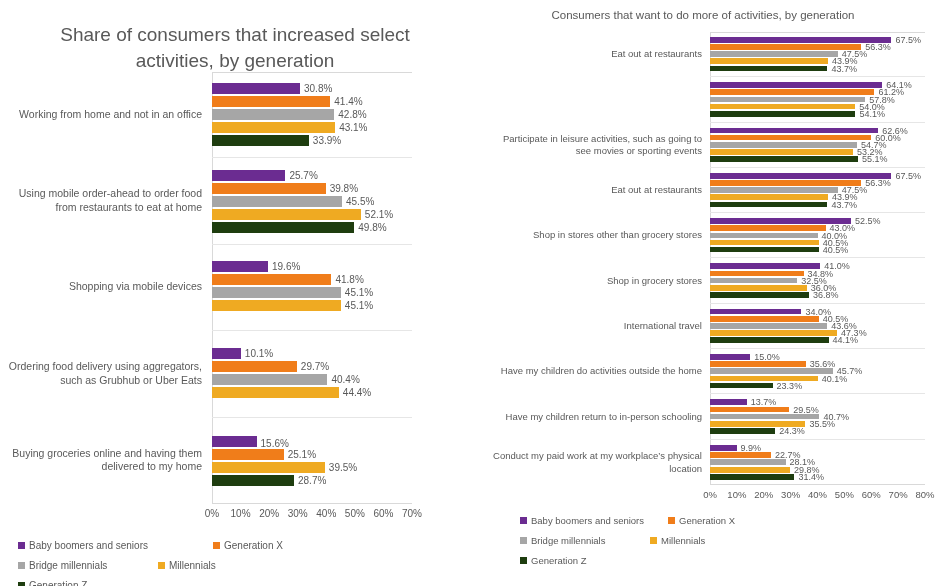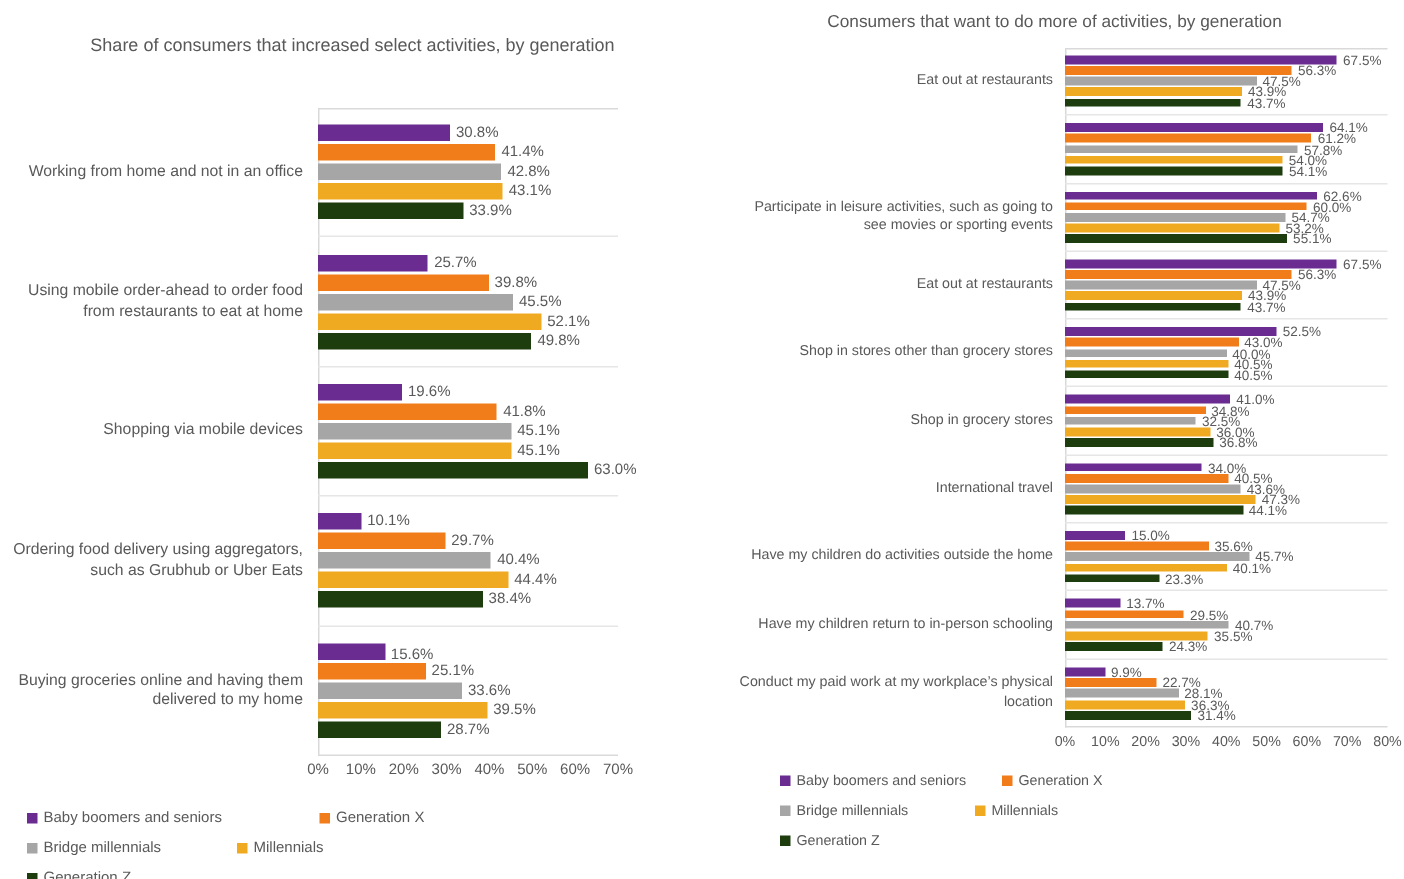--- a/index.html
+++ b/index.html
@@ -24,21 +24,21 @@
   #left-panel  { left: 0px;   width: 470px; }
   #right-panel { left: 470px; width: 466px; }
 
   .chart-title {
     text-align: center;
     color: #595959;
     font-weight: normal;
     line-height: 1.35;
   }
   #left-panel .chart-title {
-    font-size: 12px;
+    font-size: 19px;
     margin: 22px 60px 0 60px;
   }
   #right-panel .chart-title {
     font-size: 11.5px;
     margin: 8px 20px 0 20px;
   }
 
   
   .plot {
     position: absolute;
@@ -297,26 +297,20 @@
               <div class="bar" style="background: rgb(166, 166, 166); width: 100%;"></div>
               <span class="bar-value" style="top: 1px;">45.1%</span>
             </div>
           </div>
           <div class="bar-row" style="height: 11px; margin-bottom: 2px;">
             <div class="bar-wrap" style="width: 64.4286%;">
               <div class="bar" style="background: rgb(239, 170, 34); width: 100%;"></div>
               <span class="bar-value" style="top: 1px;">45.1%</span>
             </div>
           </div>
-          <div class="bar-row" style="height: 11px; margin-bottom: 0px;">
-            <div class="bar-wrap" style="width: 90%;">
-              <div class="bar" style="background: rgb(30, 61, 15); width: 100%;"></div>
-              <span class="bar-value" style="top: 1px;">63.0%</span>
-            </div>
-          </div>
         </div>
       </div>
       <div class="cat-group" style="height: 86.4px;">
         <div class="cat-label">Ordering food delivery using aggregators, such as Grubhub or Uber Eats</div>
         <div style="display: flex; flex-direction: column; justify-content: center; height: 100%; padding-top: 9px; padding-bottom: 9px; box-sizing: border-box;">
           <div class="bar-row" style="height: 11px; margin-bottom: 2px;">
             <div class="bar-wrap" style="width: 14.4286%;">
               <div class="bar" style="background: rgb(107, 44, 145); width: 100%;"></div>
               <span class="bar-value" style="top: 1px;">10.1%</span>
             </div>
@@ -332,47 +326,35 @@
               <div class="bar" style="background: rgb(166, 166, 166); width: 100%;"></div>
               <span class="bar-value" style="top: 1px;">40.4%</span>
             </div>
           </div>
           <div class="bar-row" style="height: 11px; margin-bottom: 2px;">
             <div class="bar-wrap" style="width: 63.4286%;">
               <div class="bar" style="background: rgb(239, 170, 34); width: 100%;"></div>
               <span class="bar-value" style="top: 1px;">44.4%</span>
             </div>
           </div>
-          <div class="bar-row" style="height: 11px; margin-bottom: 0px;">
-            <div class="bar-wrap" style="width: 54.8571%;">
-              <div class="bar" style="background: rgb(30, 61, 15); width: 100%;"></div>
-              <span class="bar-value" style="top: 1px;">38.4%</span>
-            </div>
-          </div>
         </div>
       </div>
       <div class="cat-group" style="height: 86.4px;">
         <div class="cat-label">Buying groceries online and having them delivered to my home</div>
         <div style="display: flex; flex-direction: column; justify-content: center; height: 100%; padding-top: 9px; padding-bottom: 9px; box-sizing: border-box;">
           <div class="bar-row" style="height: 11px; margin-bottom: 2px;">
             <div class="bar-wrap" style="width: 22.2857%;">
               <div class="bar" style="background: rgb(107, 44, 145); width: 100%;"></div>
               <span class="bar-value" style="top: 3px;">15.6%</span>
             </div>
           </div>
           <div class="bar-row" style="height: 11px; margin-bottom: 2px;">
             <div class="bar-wrap" style="width: 35.8571%;">
               <div class="bar" style="background: rgb(240, 125, 26); width: 100%;"></div>
               <span class="bar-value" style="top: 1px;">25.1%</span>
-            </div>
-          </div>
-          <div class="bar-row" style="height: 11px; margin-bottom: 2px;">
-            <div class="bar-wrap" style="width: 48%;">
-              <div class="bar" style="background: rgb(166, 166, 166); width: 100%;"></div>
-              <span class="bar-value" style="top: 1px;">33.6%</span>
             </div>
           </div>
           <div class="bar-row" style="height: 11px; margin-bottom: 2px;">
             <div class="bar-wrap" style="width: 56.4286%;">
               <div class="bar" style="background: rgb(239, 170, 34); width: 100%;"></div>
               <span class="bar-value" style="top: 1px;">39.5%</span>
             </div>
           </div>
           <div class="bar-row" style="height: 11px; margin-bottom: 0px;">
             <div class="bar-wrap" style="width: 41%;">
@@ -757,21 +739,21 @@
           </div>
           <div class="bar-row" style="height: 6px; margin-bottom: 1.5px;">
             <div class="bar-wrap" style="width: 35.125%;">
               <div class="bar" style="background: rgb(166, 166, 166); width: 100%;"></div>
               <span class="bar-value" style="top: -1px;">28.1%</span>
             </div>
           </div>
           <div class="bar-row" style="height: 6px; margin-bottom: 1.5px;">
             <div class="bar-wrap" style="width: 37.25%;">
               <div class="bar" style="background: rgb(239, 170, 34); width: 100%;"></div>
-              <span class="bar-value" style="top: -1px;">36.3%</span>
+              <span class="bar-value" style="top: -1px;">29.8%</span>
             </div>
           </div>
           <div class="bar-row" style="height: 6px; margin-bottom: 0px;">
             <div class="bar-wrap" style="width: 39.25%;">
               <div class="bar" style="background: rgb(30, 61, 15); width: 100%;"></div>
               <span class="bar-value" style="top: -1px;">31.4%</span>
             </div>
           </div>
         </div>
       </div>

